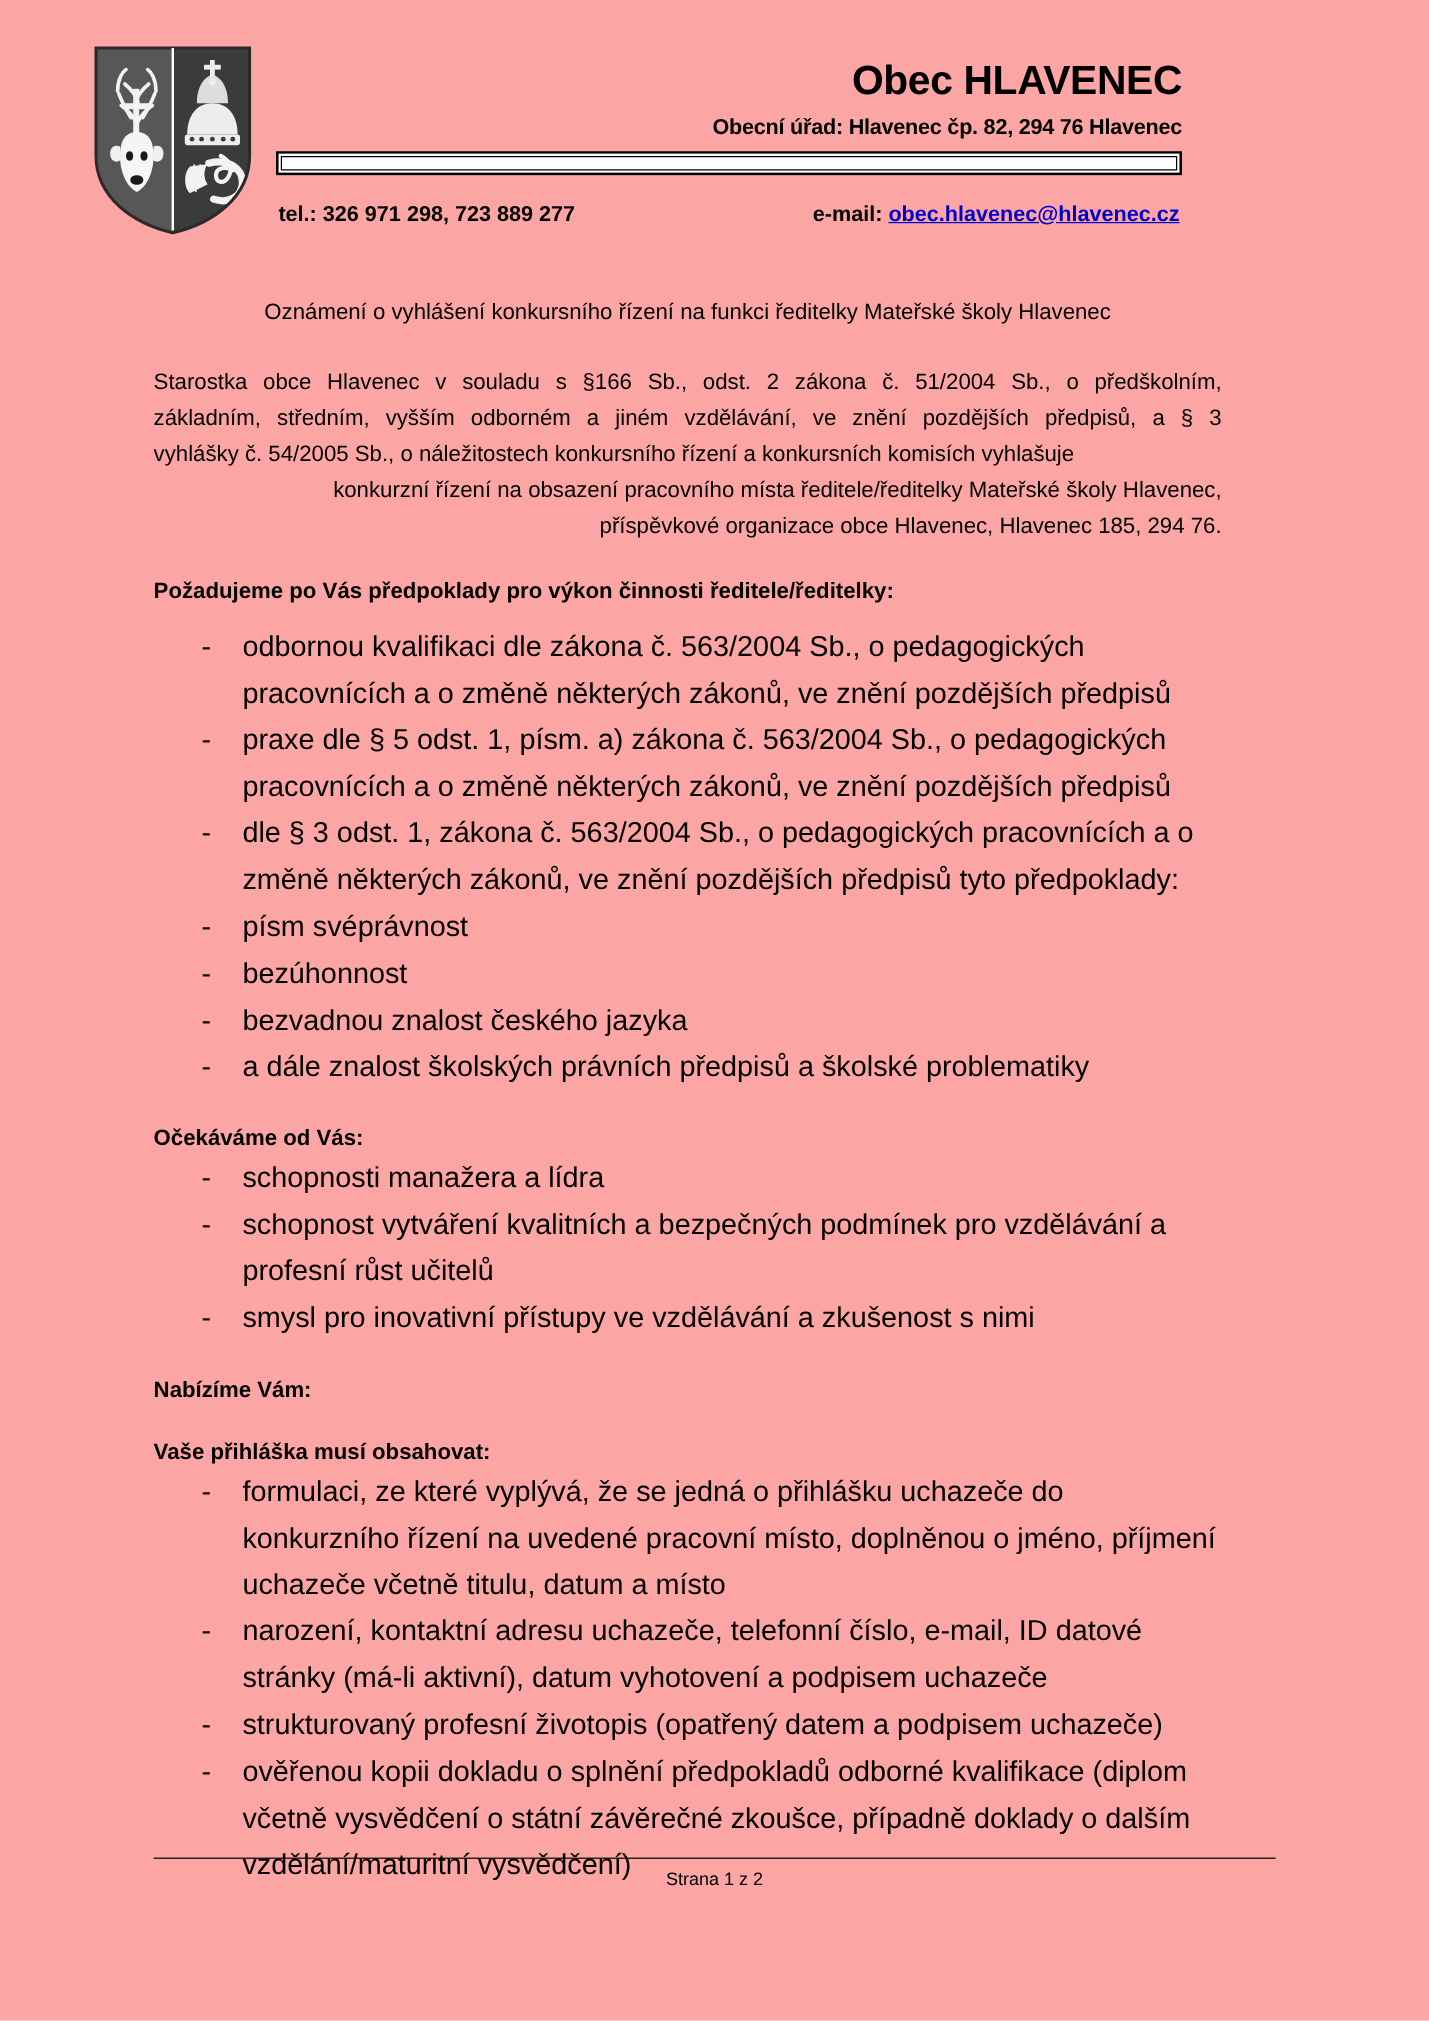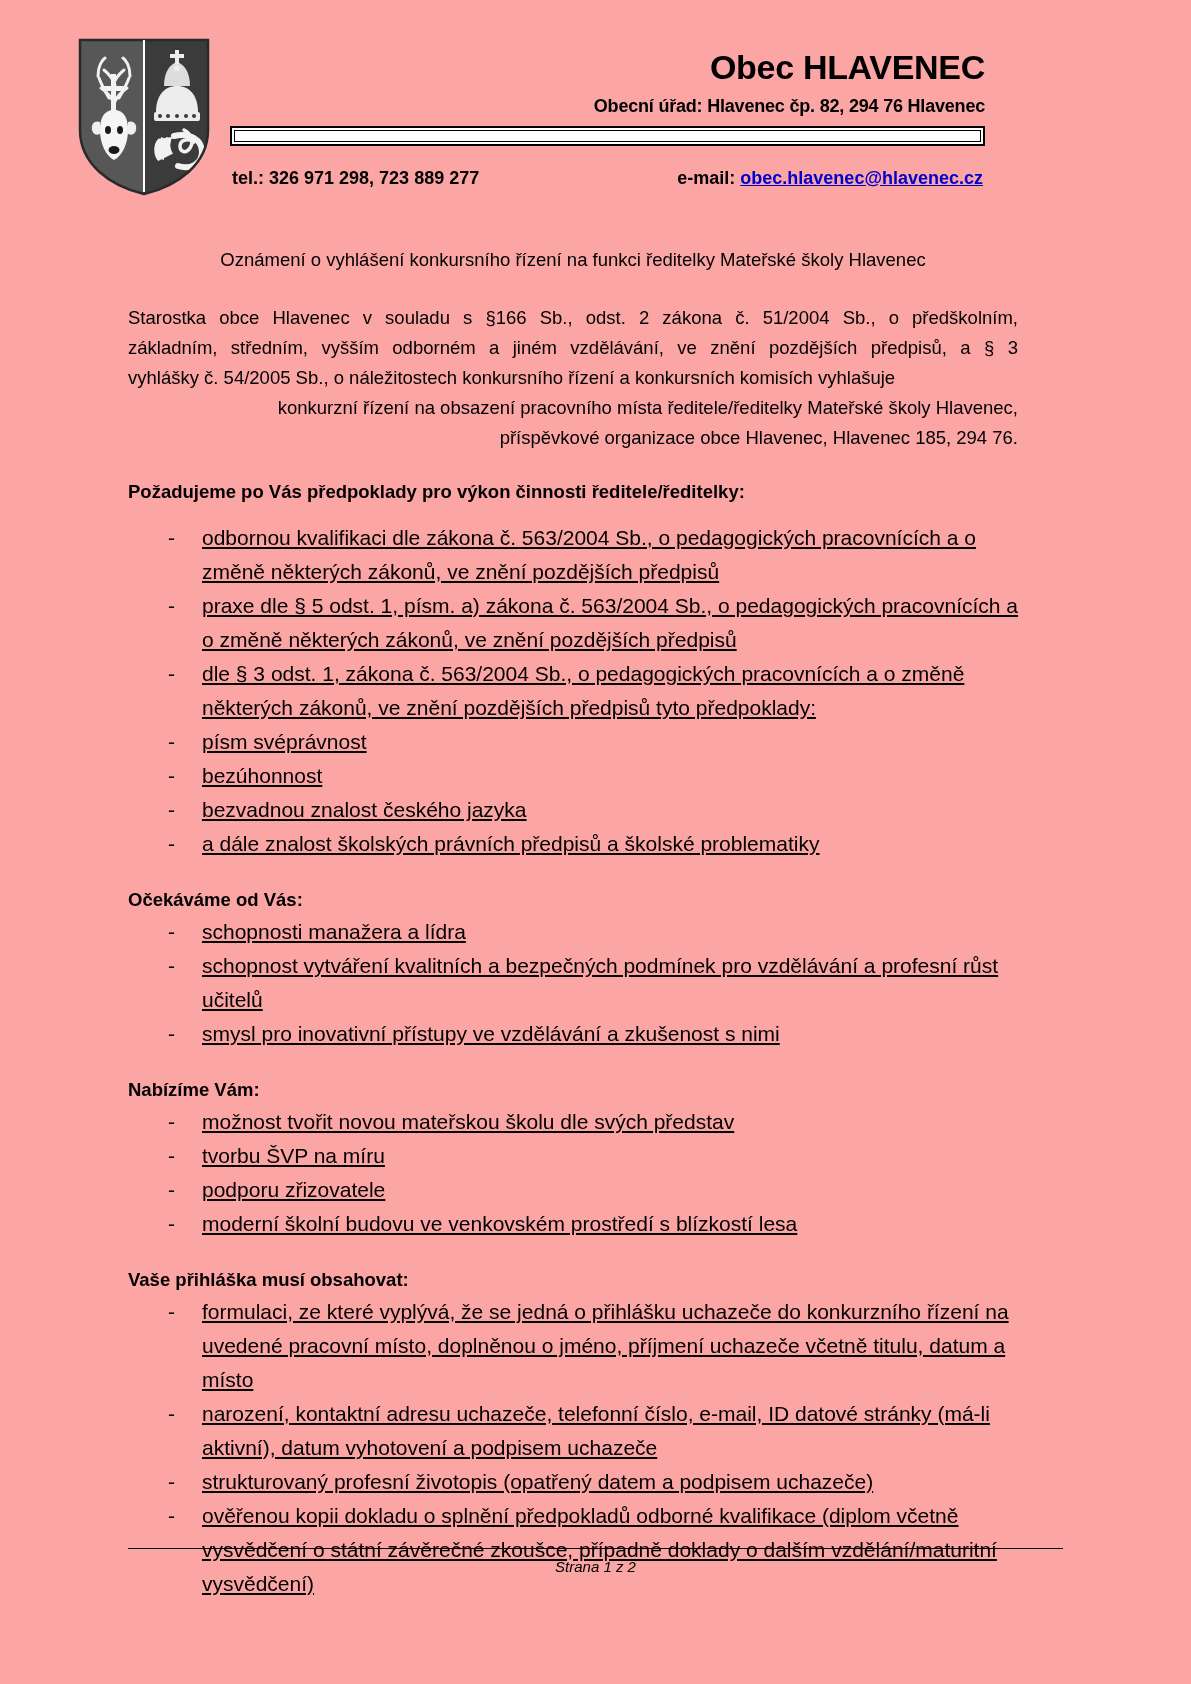--- a/index.html
+++ b/index.html
@@ -120,39 +120,37 @@
   .section-head.loose { margin-bottom: 16px; }
 
   ul.dashlist {
     list-style: none;
     margin: 0;
     padding: 0;
   }
   ul.dashlist > li {
     position: relative;
     padding-left: 74px;
-    font-size: 21px;
+    font-size: 24px;
     line-height: 1.62;
     margin: 0;
-    text-decoration: underline;
   }
   ul.dashlist > li::before {
     content: "-";
     position: absolute;
     left: 40px;
     top: 0;
   }
 
   
   .footer {
     position: absolute;
     left: 128px;
     top: 1548px;
     width: 935px;
-    font-style: italic;
   }
   .footer-rule {
     border-top: 1.5px solid #000;
     width: 100%;
   }
   .footer-text {
     text-align: center;
     font-size: 15px;
     margin-top: 9px;
   }
@@ -261,26 +259,20 @@
     </ul>
 
     <div class="section-head tight">Očekáváme od Vás:</div>
     <ul class="dashlist">
       <li>schopnosti manažera a lídra</li>
       <li>schopnost vytváření kvalitních a bezpečných podmínek pro vzdělávání a profesní růst učitelů</li>
       <li>smysl pro inovativní přístupy ve vzdělávání a zkušenost s nimi</li>
     </ul>
 
     <div class="section-head tight">Nabízíme Vám:</div>
-    <ul class="dashlist">
-      <li>možnost tvořit novou mateřskou školu dle svých představ</li>
-      <li>tvorbu ŠVP na míru</li>
-      <li>podporu zřizovatele</li>
-      <li>moderní školní budovu ve venkovském prostředí s blízkostí lesa</li>
-    </ul>
 
     <div class="section-head tight">Vaše přihláška musí obsahovat:</div>
     <ul class="dashlist">
       <li>formulaci, ze které vyplývá, že se jedná o přihlášku uchazeče do konkurzního řízení na uvedené pracovní místo, doplněnou o jméno, příjmení uchazeče včetně titulu, datum a místo</li>
       <li>narození, kontaktní adresu uchazeče, telefonní číslo, e-mail, ID datové stránky (má-li aktivní), datum vyhotovení a podpisem uchazeče</li>
       <li>strukturovaný profesní životopis (opatřený datem a podpisem uchazeče)</li>
       <li>ověřenou kopii dokladu o splnění předpokladů odborné kvalifikace (diplom včetně vysvědčení o státní závěrečné zkoušce, případně doklady o dalším vzdělání/maturitní vysvědčení)</li>
     </ul>
   </div>
 

